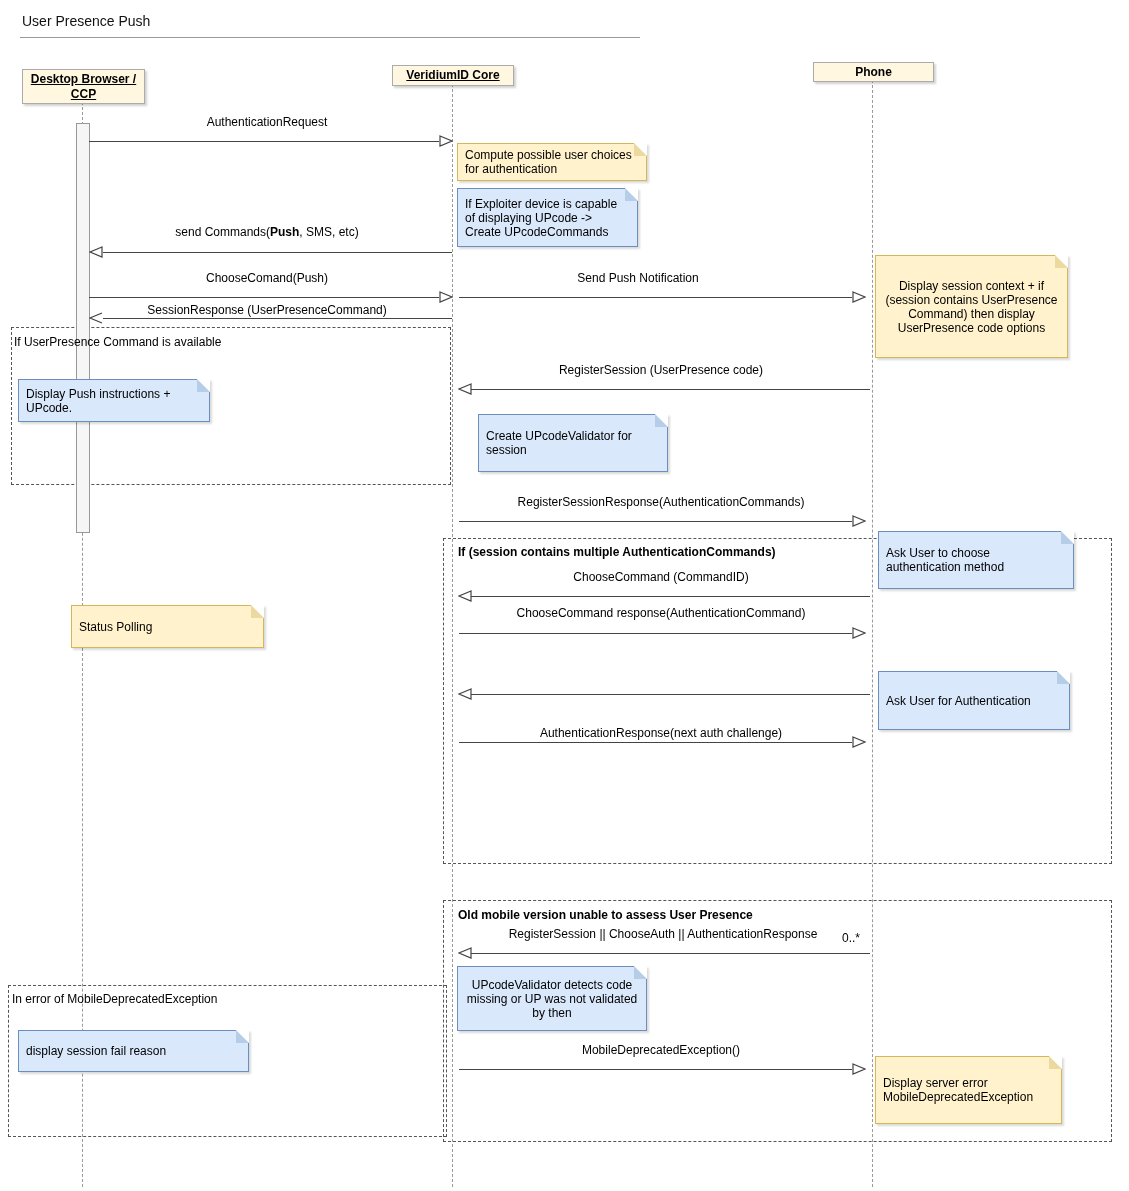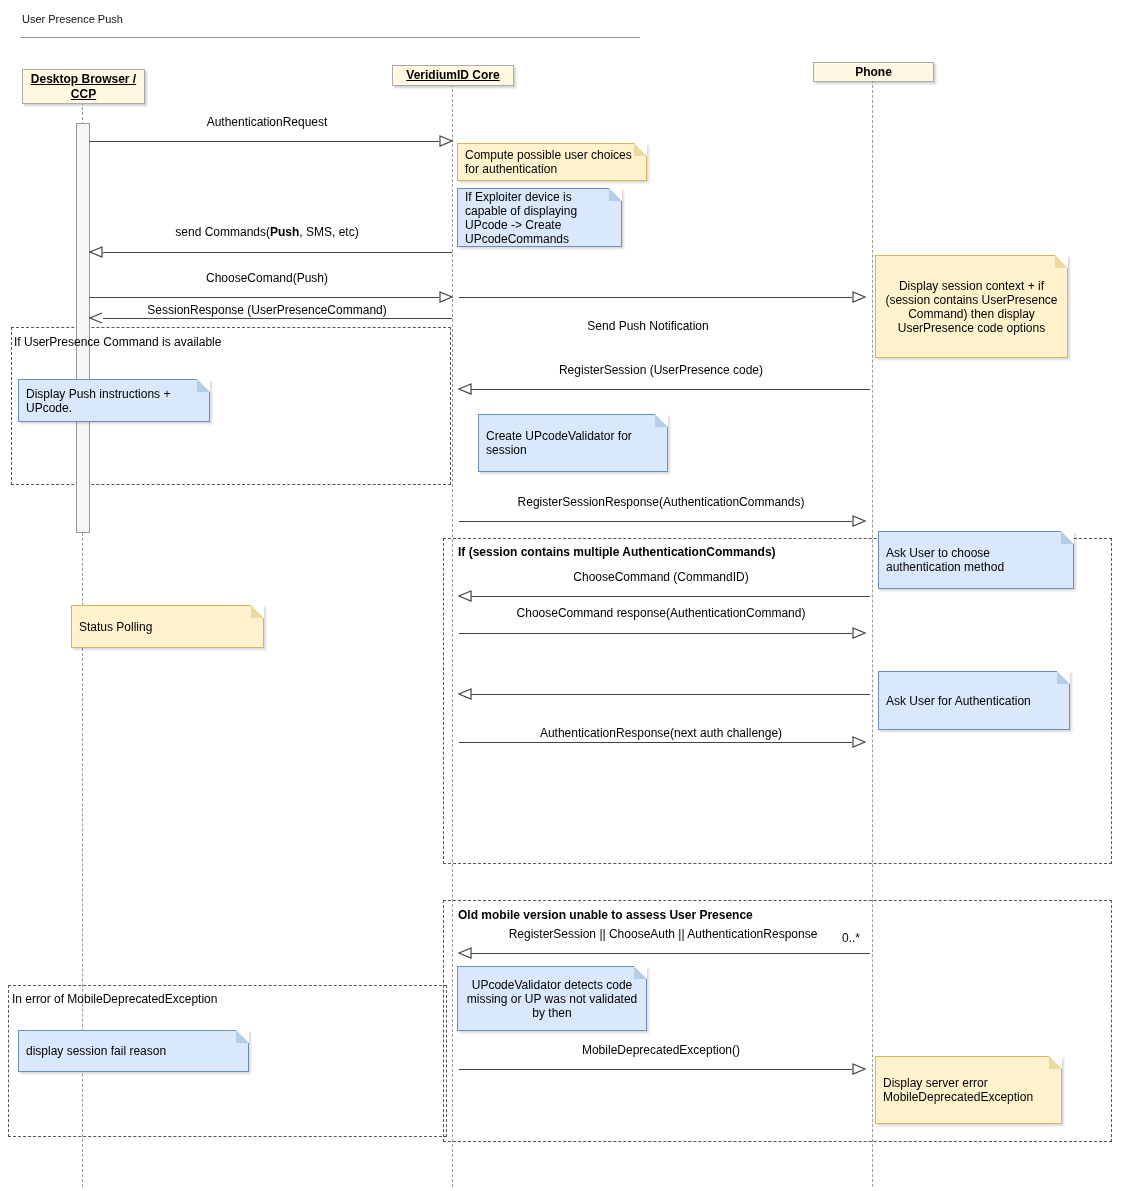--- a/index.html
+++ b/index.html
@@ -6,21 +6,21 @@
     --note-yellow-fill:#FFF2CC; --note-yellow-border:#D6B656;
     --note-blue-fill:#DAE8FC;  --note-blue-border:#6C8EBF;
     --actor-fill:#FFF7DF;      --actor-border:#ABABAB;
     --line-color:#444; --lifeline-color:#9A9A9A; --frag-border:#555;
   }
   html,body{margin:0;padding:0;background:#fff;}
   #canvas{position:relative;width:1129px;height:1191px;background:#fff;overflow:hidden;
           font-family:"Liberation Sans",sans-serif;font-size:12px;color:#000;}
 
   .abs{position:absolute;}
-  .title{font-size:11px;color:#111;}
+  .title{font-size:14px;color:#111;}
   .title-rule{border-top:1px solid #999;height:0;}
 
   .actor{background:var(--actor-fill);border:1px solid var(--actor-border);
          box-shadow:2px 2px 2px rgba(0,0,0,0.18);
          display:flex;align-items:center;justify-content:center;text-align:center;
          font-weight:bold;line-height:1.25;z-index:6;}
   .actor.u{text-decoration:underline;}
 
   .lifeline{width:0;border-left:1px dashed var(--lifeline-color);z-index:1;}
   .activation{background:#f6f6f6;border:1px solid #999;z-index:3;}
@@ -83,21 +83,21 @@
   <svg class="abs ah" style="left:89px;top:246px;" viewBox="0 0 14 12">
       <path d="M13,1 L1,6 L13,11 Z"></path>
     </svg>
 
   <div class="abs msg-label" style="left:89px;top:271px;width:356px;">ChooseComand(Push)</div>
   <div class="abs mline" style="left:89px;top:297px;width:350px;"></div>
   <svg class="abs ah" style="left:439px;top:291px;" viewBox="0 0 14 12">
       <path d="M1,1 L13,6 L1,11 Z"></path>
     </svg>
 
-  <div class="abs msg-label" style="left:446px;top:271px;width:404px;margin-top:48px;">Send Push Notification</div>
+  <div class="abs msg-label" style="left:436px;top:271px;width:404px;">Send Push Notification</div>
   <div class="abs mline" style="left:459px;top:297px;width:393px;"></div>
   <svg class="abs ah" style="left:852px;top:291px;" viewBox="0 0 14 12">
       <path d="M1,1 L13,6 L1,11 Z"></path>
     </svg>
 
   <div class="abs msg-label" style="left:89px;top:303px;width:356px;">SessionResponse (UserPresenceCommand)</div>
   <div class="abs mline" style="left:103px;top:318px;width:349px;"></div>
   <svg class="abs ah open" style="left:89px;top:312px;" viewBox="0 0 14 12">
       <path d="M13,1 L1,6 L13,11"></path>
     </svg>
@@ -146,21 +146,21 @@
 
   <div class="abs msg-label" style="left:459px;top:1043px;width:404px;">MobileDeprecatedException()</div>
   <div class="abs mline" style="left:459px;top:1069px;width:393px;"></div>
   <svg class="abs ah" style="left:852px;top:1063px;" viewBox="0 0 14 12">
       <path d="M1,1 L13,6 L1,11 Z"></path>
     </svg>
 
   <div class="abs note yellow" style="left:457px;top:143px;width:190px;height:38px;">
       <span>Compute possible user choices for authentication</span>
     </div>
-  <div class="abs note blue" style="left:457px;top:188px;width:165px;height:59px;">
+  <div class="abs note blue" style="left:457px;top:188px;width:181px;height:59px;">
       <span>If Exploiter device is capable of displaying UPcode -&gt; Create UPcodeCommands</span>
     </div>
   <div class="abs note yellow center" style="left:875px;top:255px;width:193px;height:103px;">
       <span>Display session context + if (session contains UserPresence Command) then display UserPresence code options</span>
     </div>
   <div class="abs note blue" style="left:18px;top:379px;width:192px;height:43px;">
       <span>Display Push instructions + UPcode.</span>
     </div>
   <div class="abs note blue" style="left:478px;top:414px;width:190px;height:58px;">
       <span>Create UPcodeValidator for session</span>

